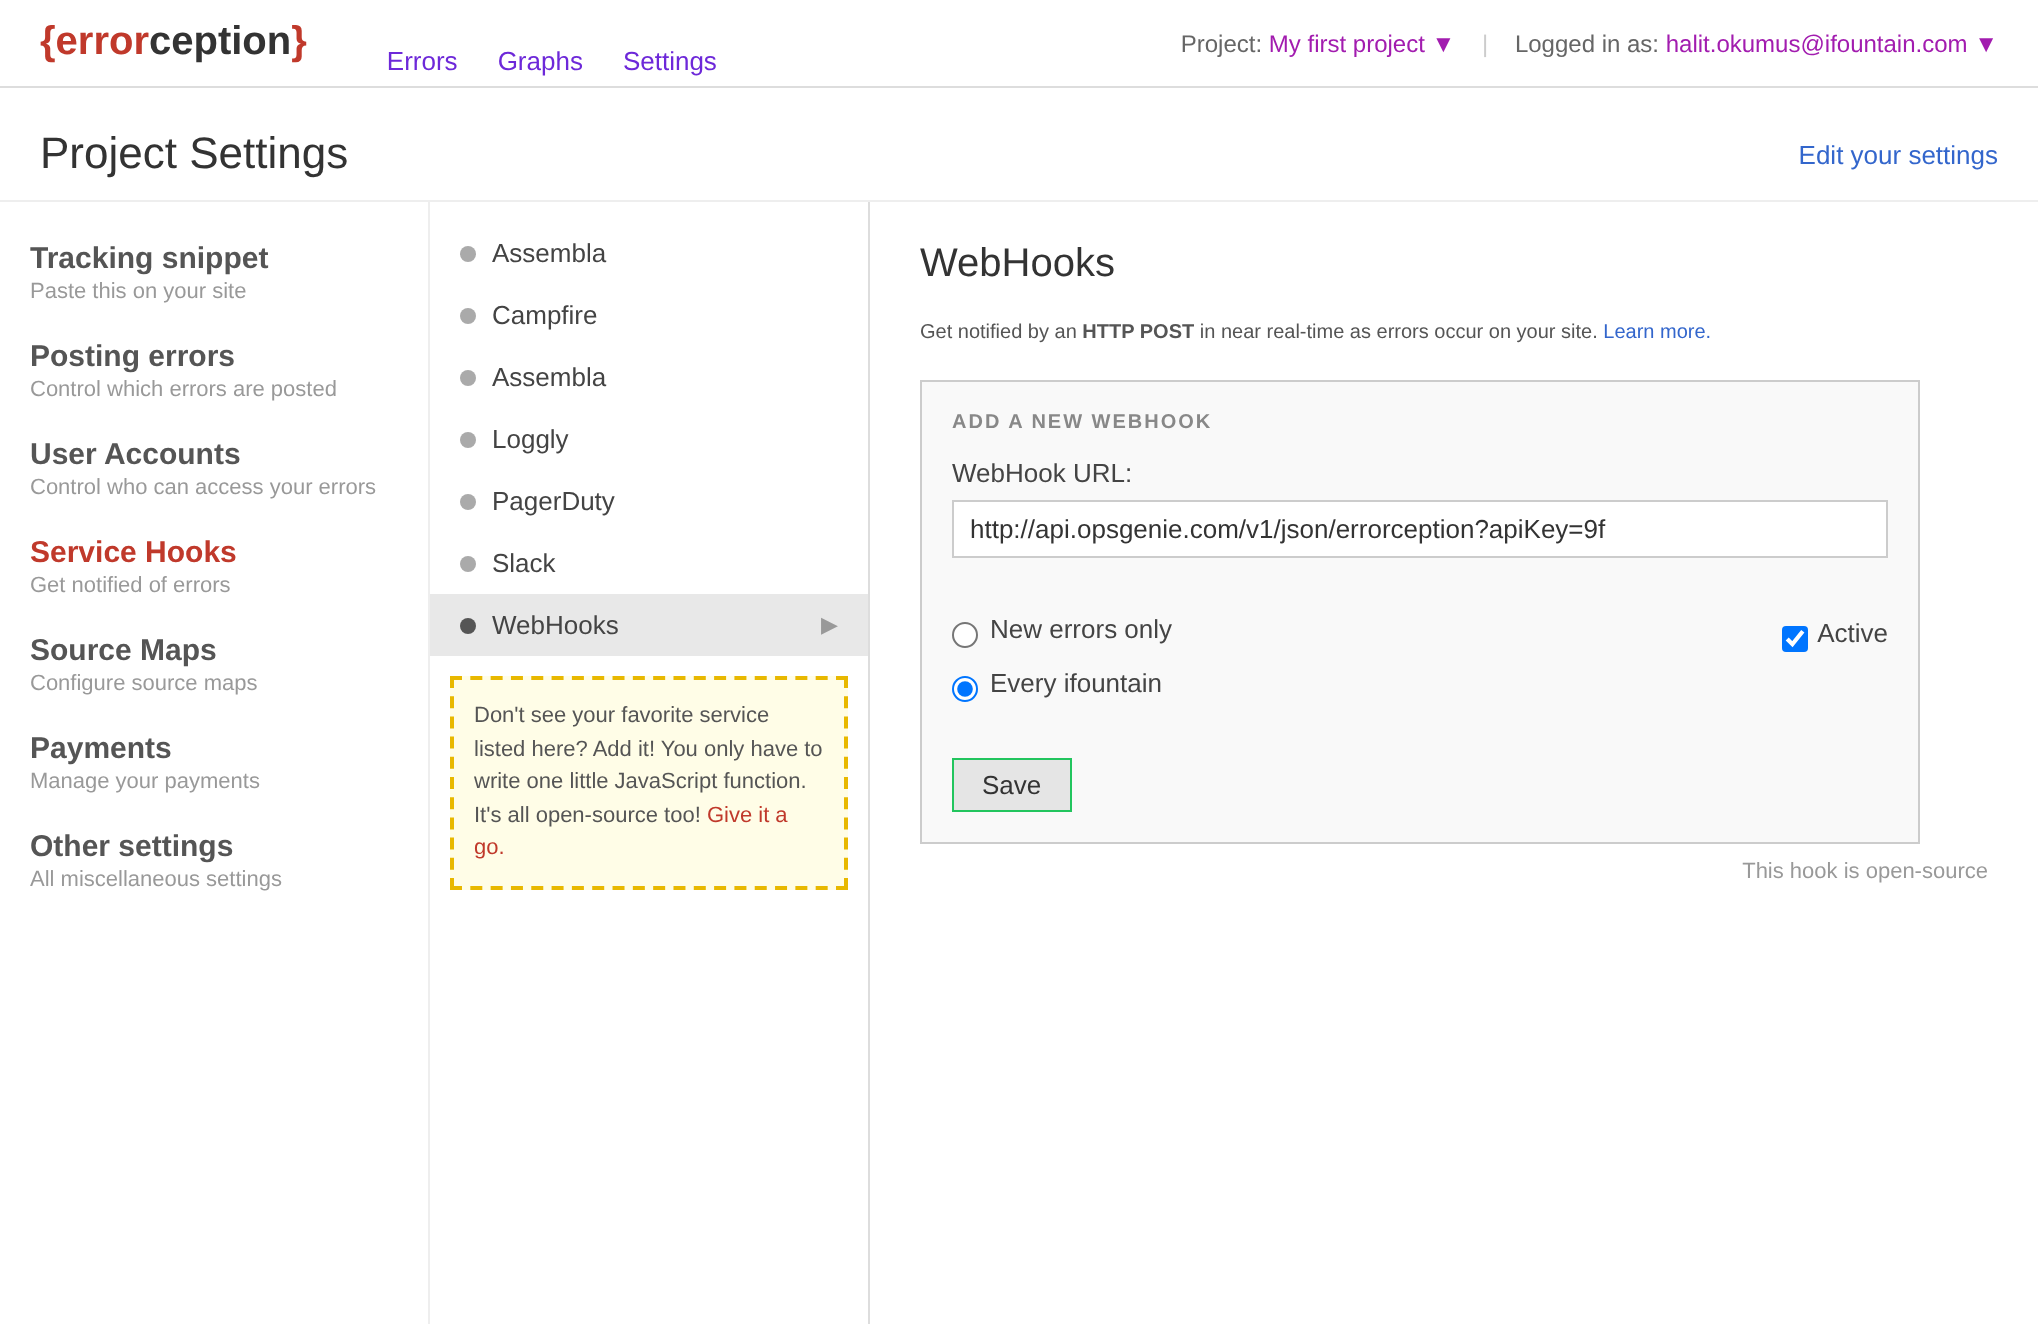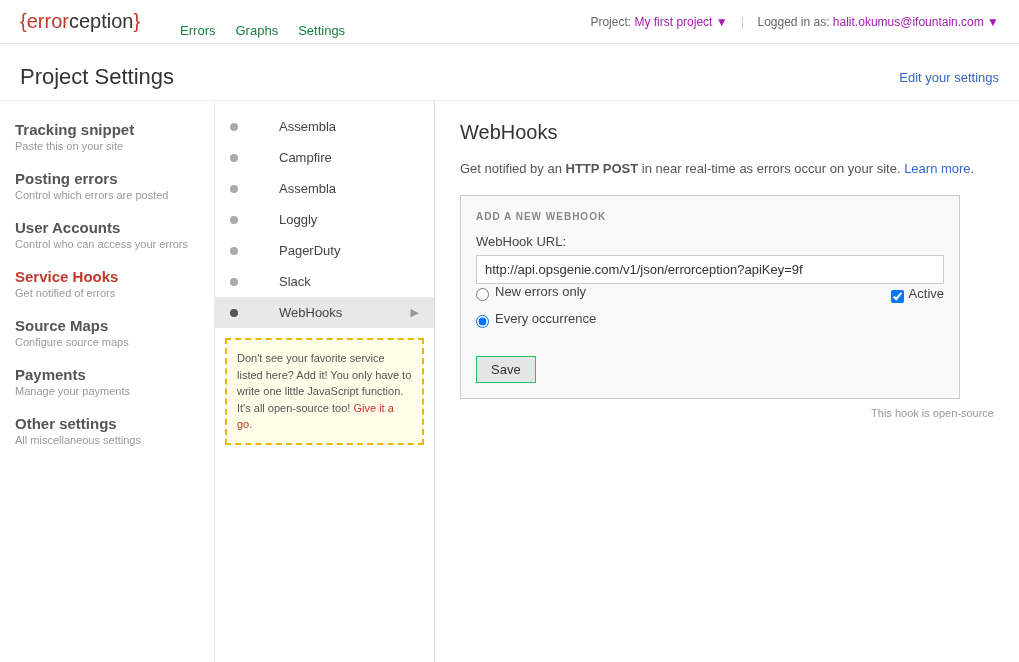--- a/index.html
+++ b/index.html
@@ -9,29 +9,29 @@
     .header {
       border-bottom: 1px solid #ddd;
       padding: 0 20px;
       height: 44px;
       display: flex;
       align-items: center;
       background: #fff;
     }
     .logo {
       font-size: 20px;
-      font-weight: normal;
+      font-weight: bold;
       color: #333;
       margin-right: 40px;
     }
     .logo .brace { color: #c0392b; }
     .logo .error { color: #c0392b; }
     .logo .ception { color: #333; }
     .nav { display: flex; gap: 20px; flex: 1; }
-    .nav a { color: #15803d; text-decoration: none; font-size: 13px; margin-top: 17px; }
+    .nav a { color: #6d28d9; text-decoration: none; font-size: 13px; margin-top: 17px; }
     .header-right { font-size: 12px; color: #666; }
     .header-right a { color: #a21caf; text-decoration: none; }
     .header-right .separator { margin: 0 10px; color: #ccc; }
 
     
     .main { display: flex; min-height: 580px; }
 
     
     .sidebar {
       width: 215px;
@@ -73,38 +73,38 @@
       cursor: pointer;
       display: flex;
       align-items: center;
       justify-content: space-between;
     }
     .service-item.active { background: #e8e8e8; }
     .service-item .dot {
       width: 8px; height: 8px; border-radius: 50%;
       background: #aaa; margin-right: 8px; display: inline-block; flex-shrink: 0;
     }
-    .service-item-left { display: flex; align-items: center; gap: 33px; }
+    .service-item-left { display: flex; align-items: center; }
     .service-item .arrow { color: #999; font-size: 11px; }
 
     .service-hint {
       margin: 10px;
       padding: 10px;
       border: 2px dashed #e8b800;
       background: #fffde7;
       font-size: 11px;
       color: #555;
       line-height: 1.5;
     }
     .service-hint a { color: #c0392b; text-decoration: none; }
 
     
     .webhook-content { flex: 1; padding: 20px 25px; }
     .webhook-content h2 { font-size: 20px; font-weight: normal; margin-bottom: 15px; color: #333; }
-    .webhook-desc { font-size: 13px; color: #555; margin-bottom: 15px; line-height: 1.6; }
+    .webhook-desc { font-size: 10px; color: #555; margin-bottom: 15px; line-height: 1.6; }
     .webhook-desc .highlight { font-weight: bold; }
     .webhook-desc a { color: #3366cc; text-decoration: none; }
 
     
     .webhook-box {
       border: 1px solid #ccc;
       background: #f9f9f9;
       padding: 15px;
       max-width: 500px;
     }
@@ -116,21 +116,21 @@
       margin-bottom: 12px;
       text-transform: uppercase;
     }
     .webhook-box label { font-size: 13px; color: #444; display: block; margin-bottom: 6px; }
     .webhook-url-input {
       width: 100%;
       padding: 6px 8px;
       font-size: 13px;
       border: 1px solid #ccc;
       background: #fff;
-      margin-bottom: 0;
+      margin-bottom: 28px;
       color: #333;
     }
     .radio-group { margin-bottom: 10px; }
     .radio-row {
       display: flex;
       align-items: center;
       margin-bottom: 6px;
       font-size: 13px;
       color: #555;
     }
@@ -277,21 +277,21 @@
           <input class="webhook-url-input" type="text" value="http://api.opsgenie.com/v1/json/errorception?apiKey=9f" style="">
 
           <div style="display:flex; justify-content:space-between; align-items:flex-start;">
             <div class="radio-group">
               <div class="radio-row">
                 <input type="radio" name="occurrence" id="new-errors" style="">
                 <label for="new-errors">New errors only</label>
               </div>
               <div class="radio-row">
                 <input type="radio" name="occurrence" id="every" checked="" style="">
-                <label for="every">Every occurrence</label>
+                <label for="every">Every ifountain</label>
               </div>
             </div>
             <div style="display:flex;align-items:center;gap:5px;padding-top:2px;">
               <input type="checkbox" id="active" checked="" style="">
               <label for="active">Active</label>
             </div>
           </div>
 
           <button class="save-btn">Save</button>
         </div>

